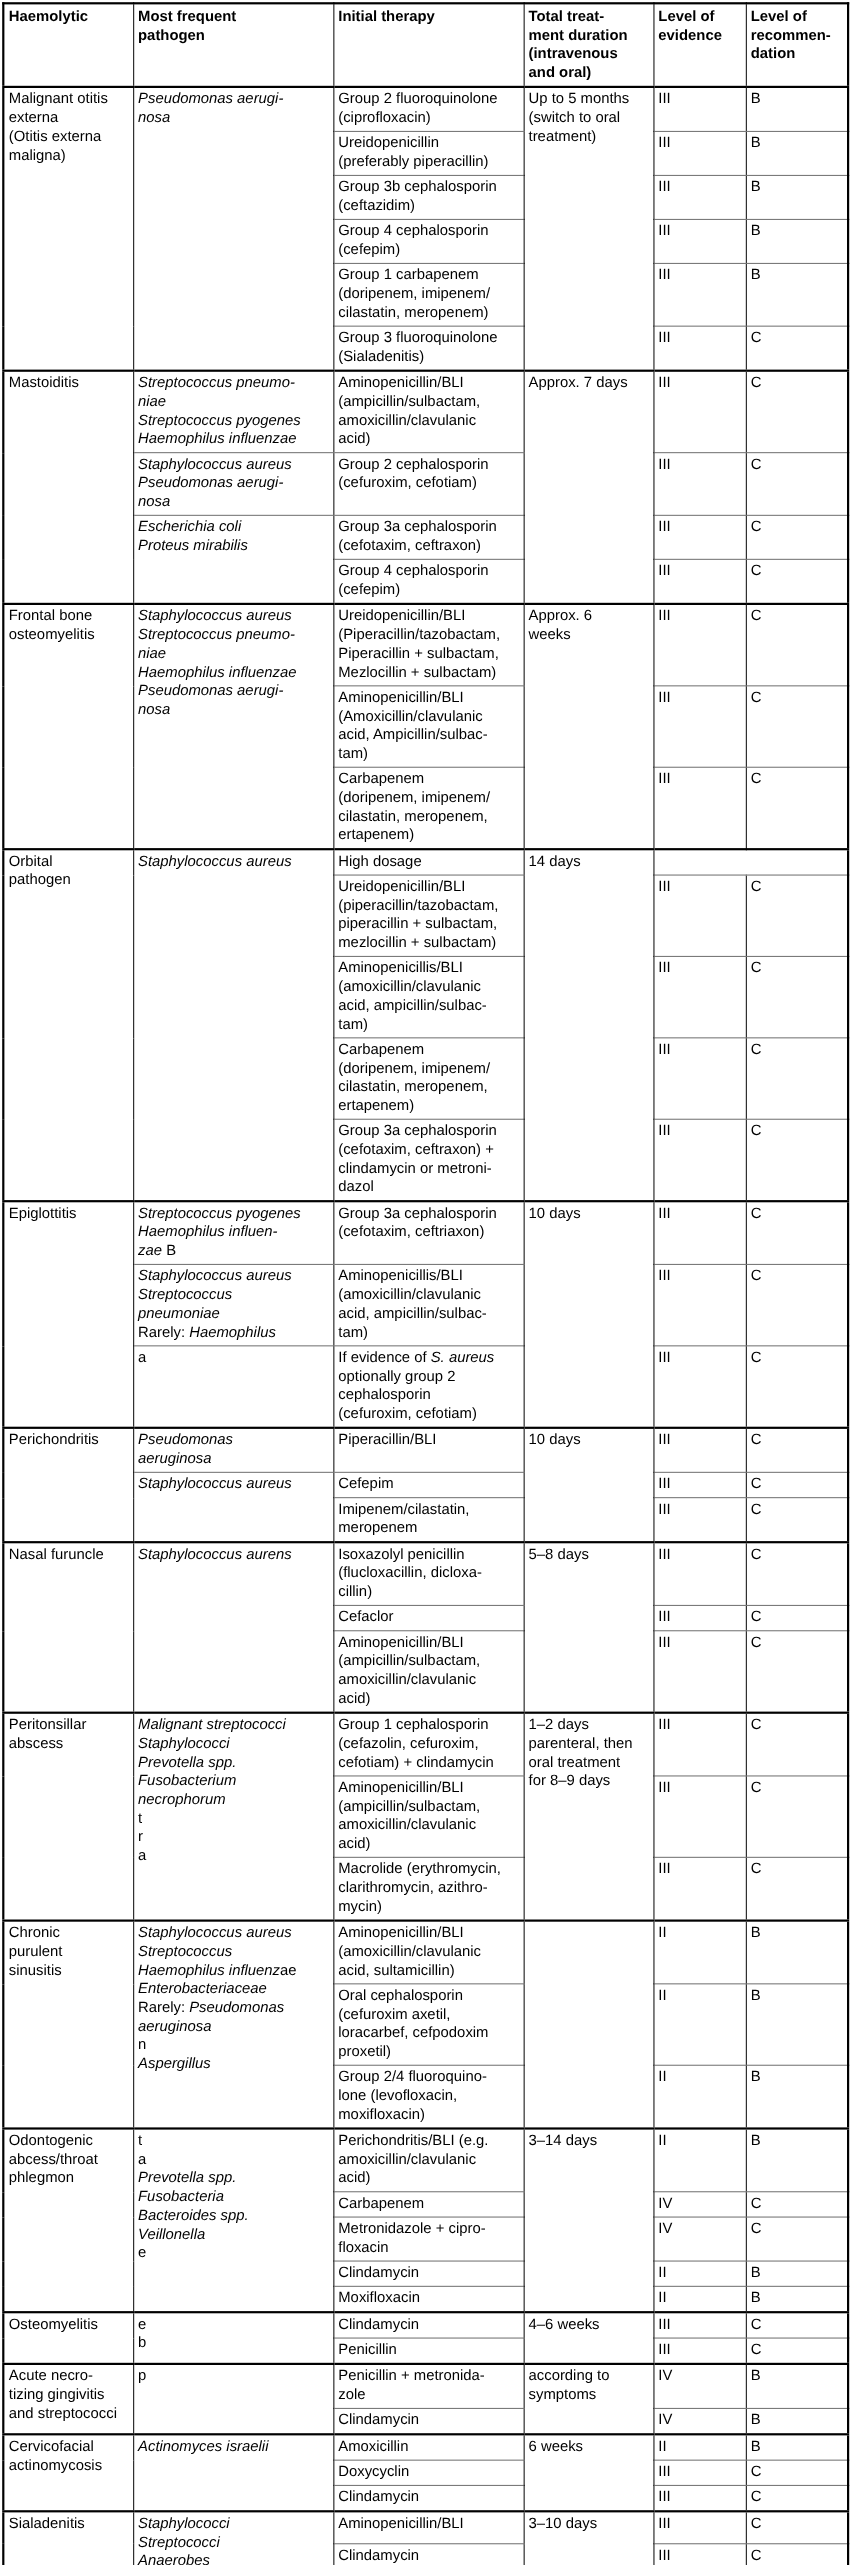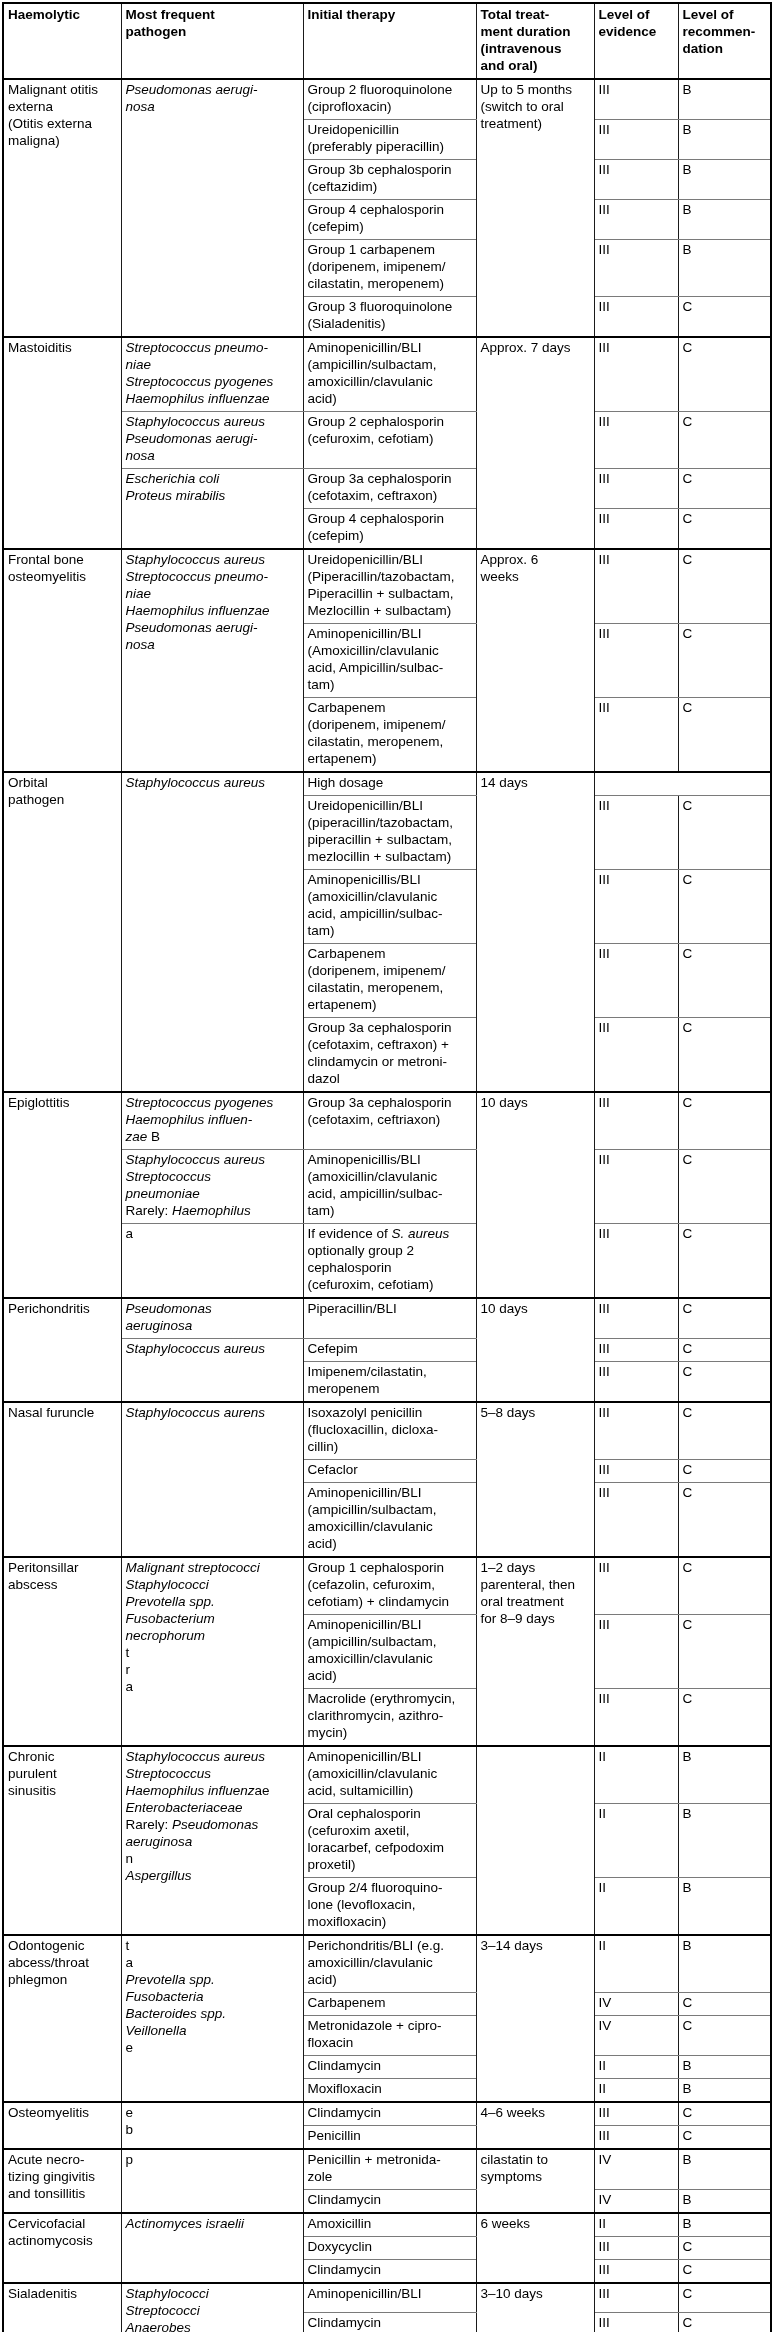--- a/index.html
+++ b/index.html
@@ -744,31 +744,31 @@
             <div class="ln">III</div>
           </td>
           <td class="center">
             <div class="ln">C</div>
           </td>
         </tr>
         <tr class="section-start">
           <td rowspan="2">
             <div class="ln">Acute necro-</div>
             <div class="ln">tizing gingivitis</div>
-            <div class="ln">and tonsillitis</div>
+            <div class="ln">and streptococci</div>
           </td>
           <td rowspan="2">
             <div class="ln"><span>p</span></div>
           </td>
           <td>
             <div class="ln">Penicillin + metronida-</div>
             <div class="ln">zole</div>
           </td>
           <td rowspan="2" class="center">
-            <div class="ln">cilastatin to</div>
+            <div class="ln">according to</div>
             <div class="ln">symptoms</div>
           </td>
           <td class="center">
             <div class="ln">IV</div>
           </td>
           <td class="center">
             <div class="ln">B</div>
           </td>
         </tr>
         <tr>

